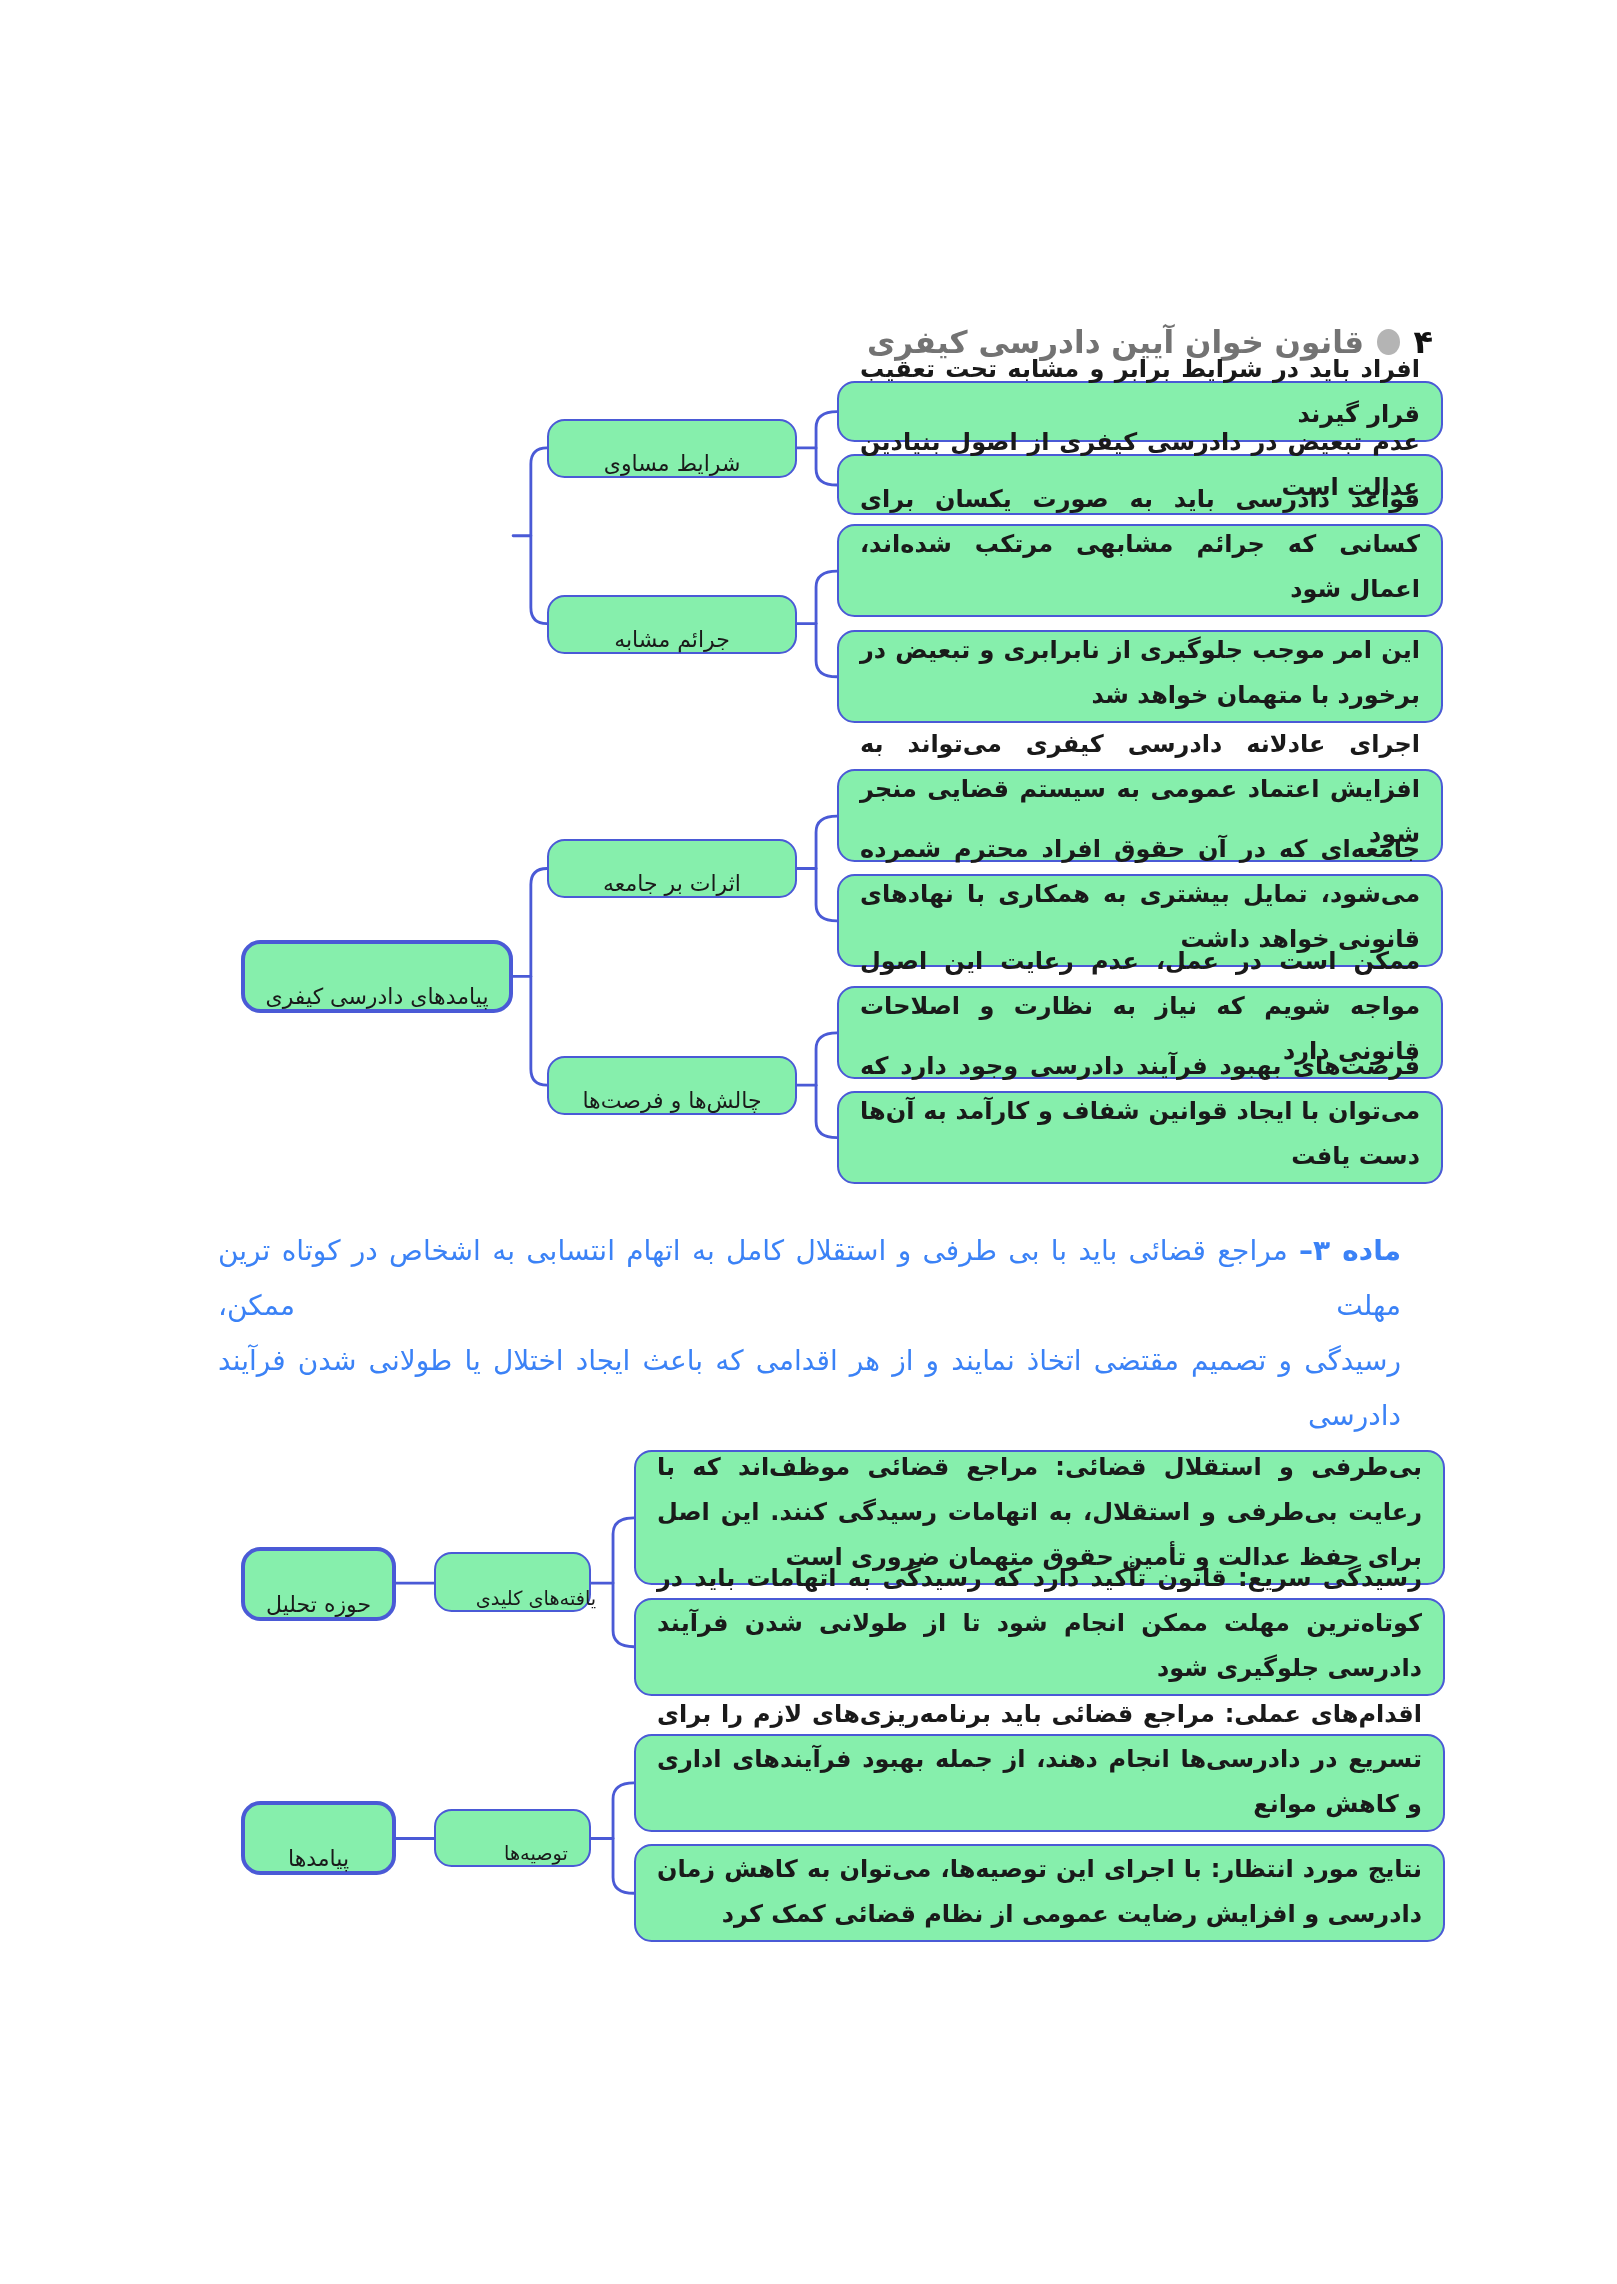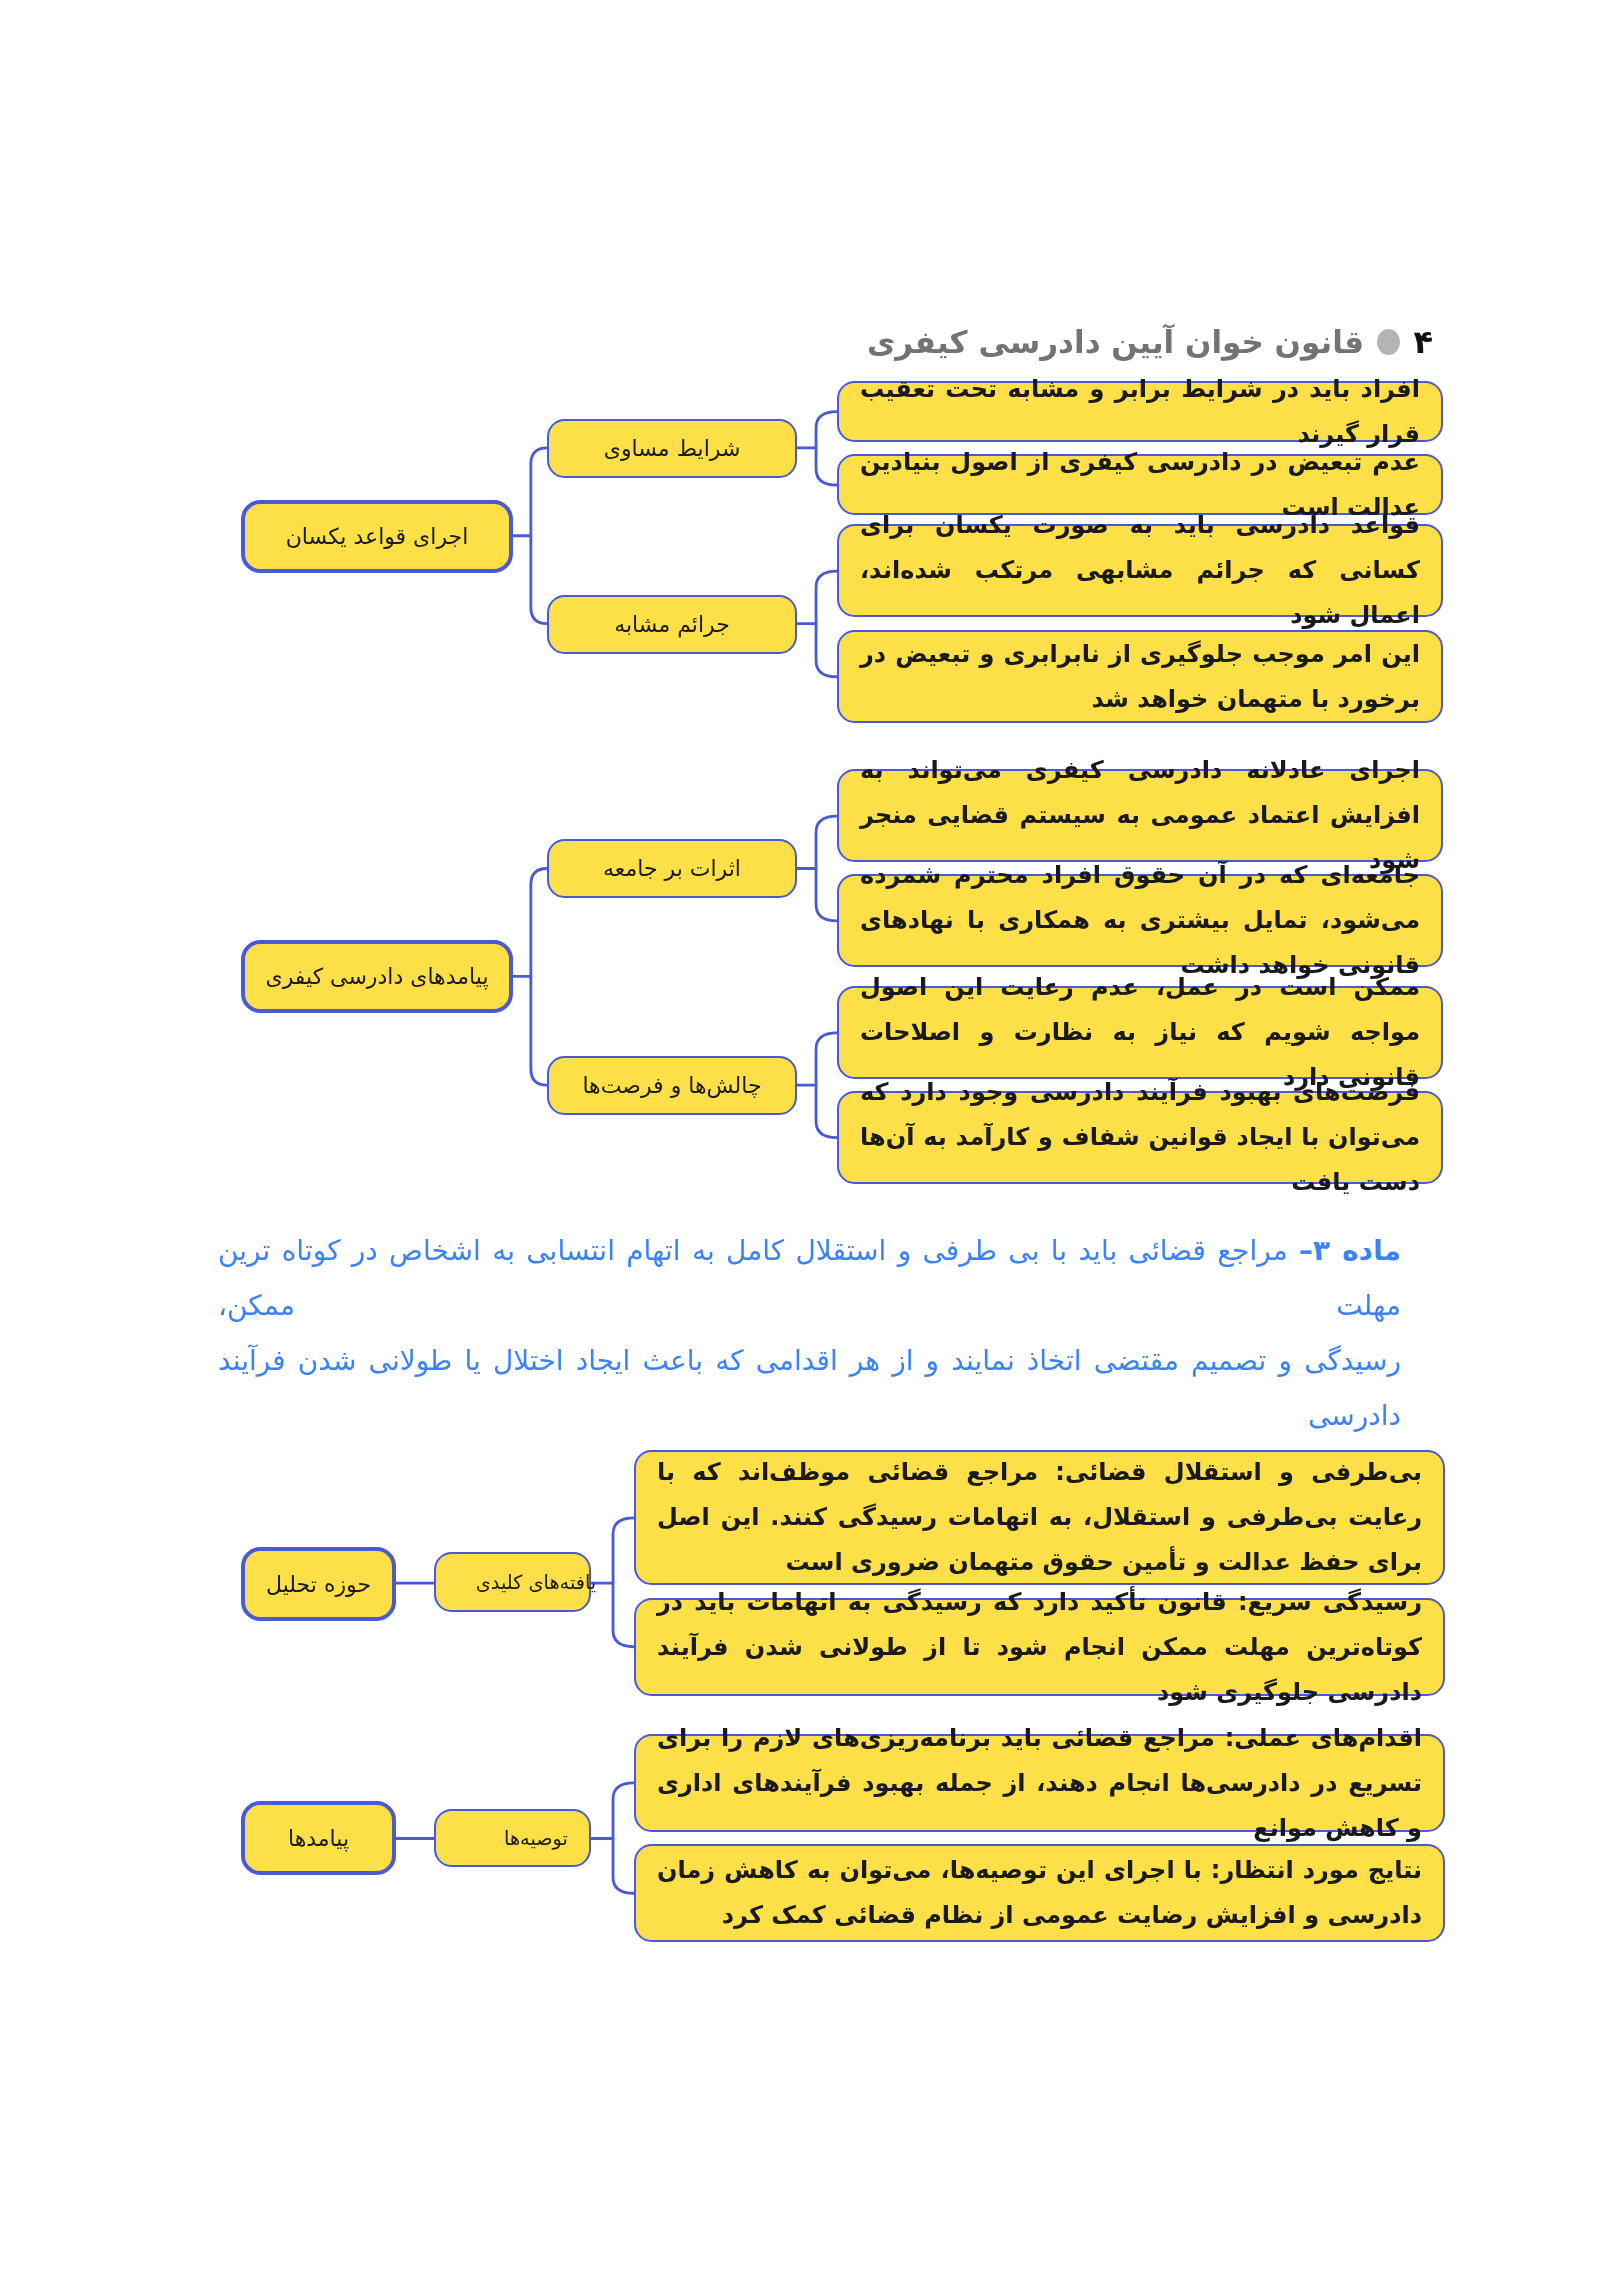--- a/index.html
+++ b/index.html
@@ -9,22 +9,22 @@
   }
   .connectors{position:absolute;left:0;top:0;width:1618px;height:2284px;}
   .page-header{
     position:absolute;top:317px;right:184px;height:50px;
     display:flex;align-items:center;gap:13px;
   }
   .page-number{font-size:32px;font-weight:bold;color:#111;}
   .header-dot{width:23.4px;height:26.6px;border-radius:50%;background:#b4b4b4;display:inline-block;}
   .page-title{font-size:31px;font-weight:bold;color:#737373;white-space:nowrap;}
   .box{
-    position:absolute;background:#fde047;border:2.4px solid #4a5ad6;border-radius:17.7px;
-    display:flex;align-items:center;box-sizing:border-box;
+    position:absolute;background:#86efac;border:2.4px solid #4a5ad6;border-radius:17.7px;
+    display:flex;align-items:flex-end;box-sizing:border-box;
   }
   .box.root{border-width:4px;justify-content:center;border-radius:19.3px;}
   .box.mid{border-width:2.4px;justify-content:center;}
   .box .lbl{font-weight:normal;font-size:22px;white-space:nowrap;padding:0 6.4px;}
   .box .lbl.small{font-size:19.3px;margin-left:47px;}
   .box.leaf{padding:3.2px 21px;}
   .leaf .txt{
     width:100%;font-weight:bold;font-size:24px;line-height:45px;
     text-align:justify;
   }
@@ -67,23 +67,20 @@
       <path d="M788 2213 Q762 2213 762 2233 V2330 Q762 2350 788 2350"></path>
     </g>
   </svg>
 
   <header class="page-header">
     <span class="page-number">۴</span>
     <span class="header-dot"></span>
     <span class="page-title">قانون خوان آیین دادرسی کیفری</span>
   </header>
 
-  <div class="box root" style="left:242px;top:500px;width:272px;height:73px">
-    <span class="lbl">اجرای قواعد یکسان</span>
-  </div>
   <div class="box mid" style="left:548px;top:419px;width:250px;height:59px">
     <span class="lbl">شرایط مساوی</span>
   </div>
   <div class="box mid" style="left:548px;top:595px;width:250px;height:59px">
     <span class="lbl">جرائم مشابه</span>
   </div>
   <div class="box leaf" style="left:838px;top:381px;width:606px;height:61px">
     <div class="txt">افراد باید در شرایط برابر و مشابه تحت تعقیب قرار گیرند</div>
   </div>
   <div class="box leaf" style="left:838px;top:454px;width:606px;height:61px">

